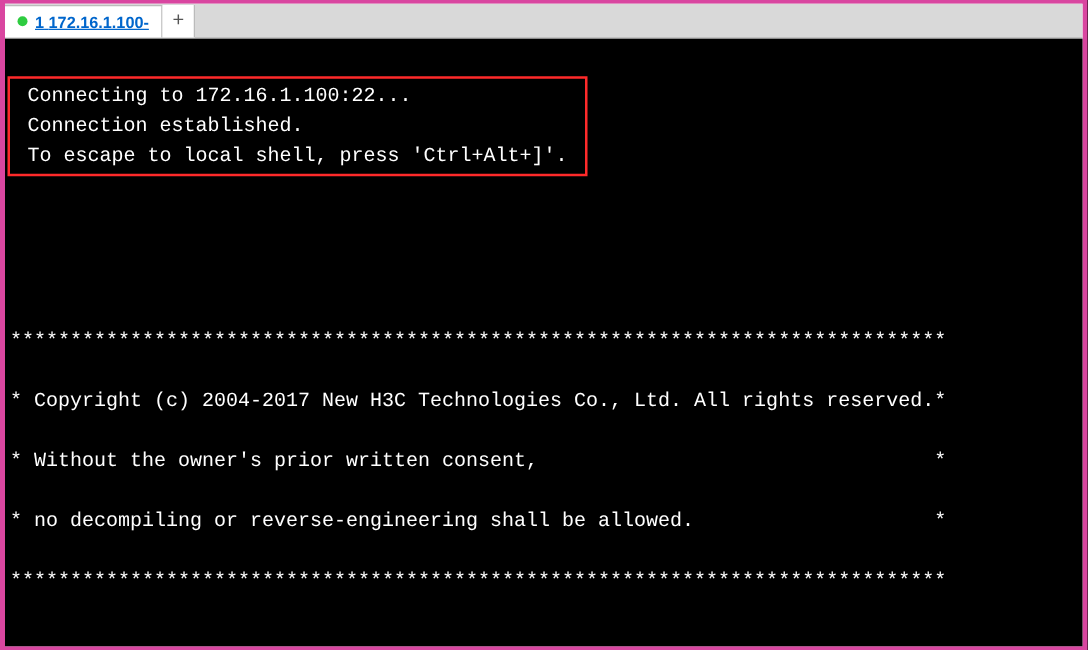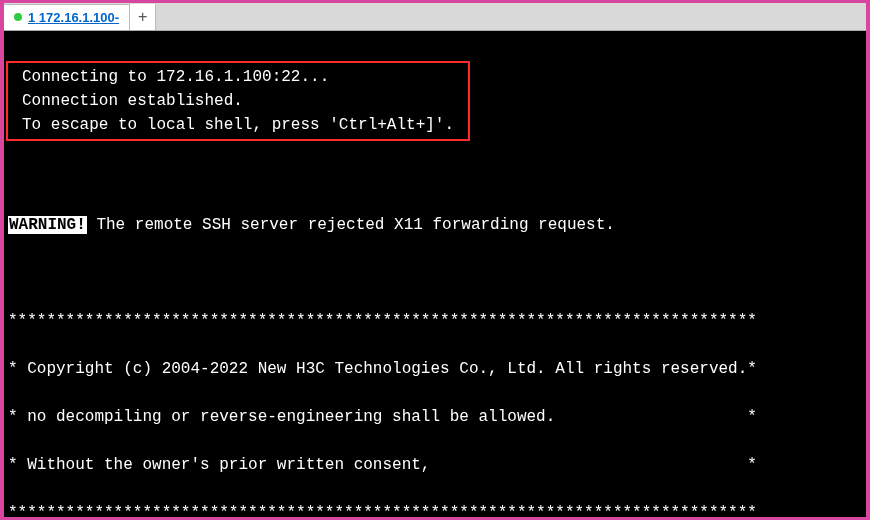--- a/index.html
+++ b/index.html
@@ -97,26 +97,25 @@
     <div class="add-tab">
       <span>+</span>
     </div>
   </div>
 
   <div class="terminal">
 <span class="line"><span class="highlight-box"><span>Connecting to 172.16.1.100:22...
 Connection established.
 To escape to local shell, press 'Ctrl+Alt+]'.</span></span></span>
 <span class="line"> </span>
-<span class="line"><span class="warn-badge">WARNING!</span><span> The remote SSH server rejected X11 forwarding request.</span></span>
 <span class="line"> </span>
 <span class="line">******************************************************************************</span>
-<span class="line">* Copyright (c) 2004-2022 New H3C Technologies Co., Ltd. All rights reserved.*</span>
+<span class="line">* Copyright (c) 2004-2017 New H3C Technologies Co., Ltd. All rights reserved.*</span>
+<span class="line">* Without the owner's prior written consent,                                 *</span>
 <span class="line">* no decompiling or reverse-engineering shall be allowed.                    *</span>
-<span class="line">* Without the owner's prior written consent,                                 *</span>
 <span class="line">******************************************************************************</span>
 
 
 
 
 
   </div>
 </div>
 
 </body></html>

